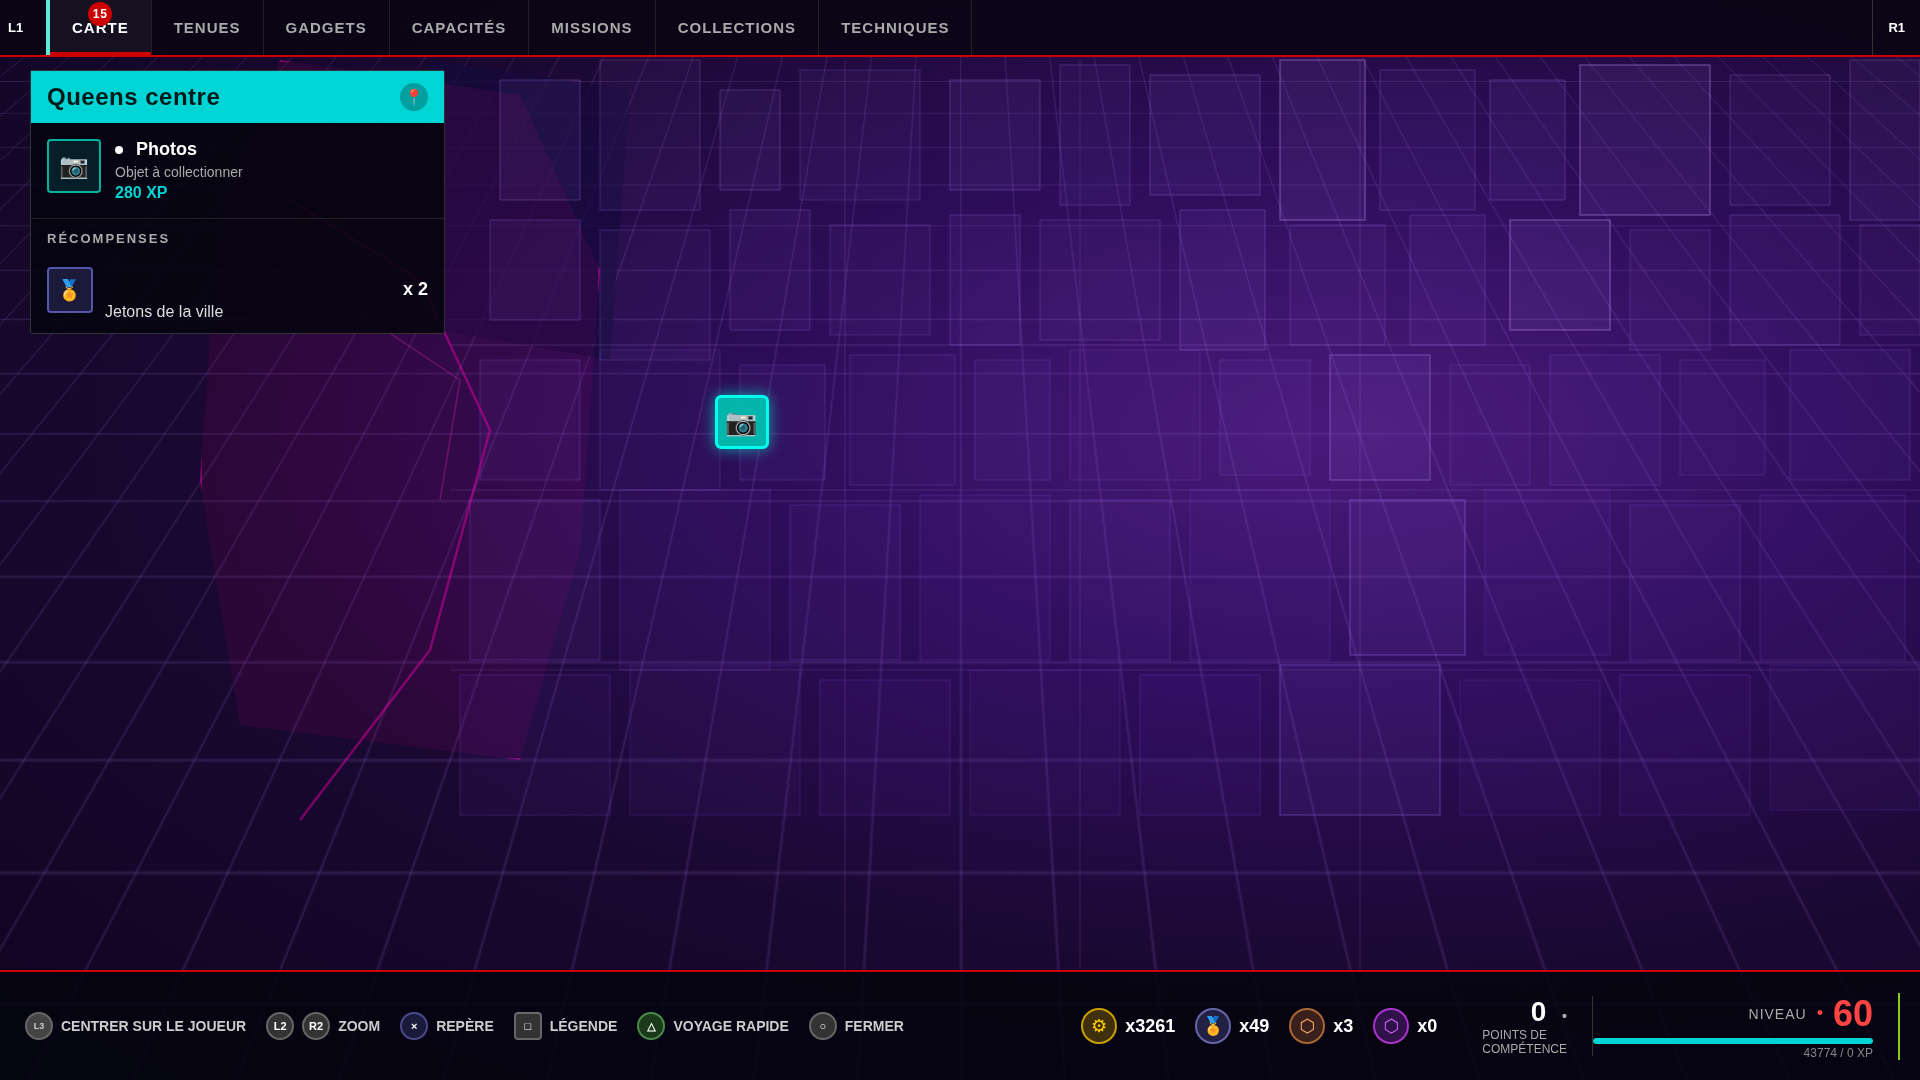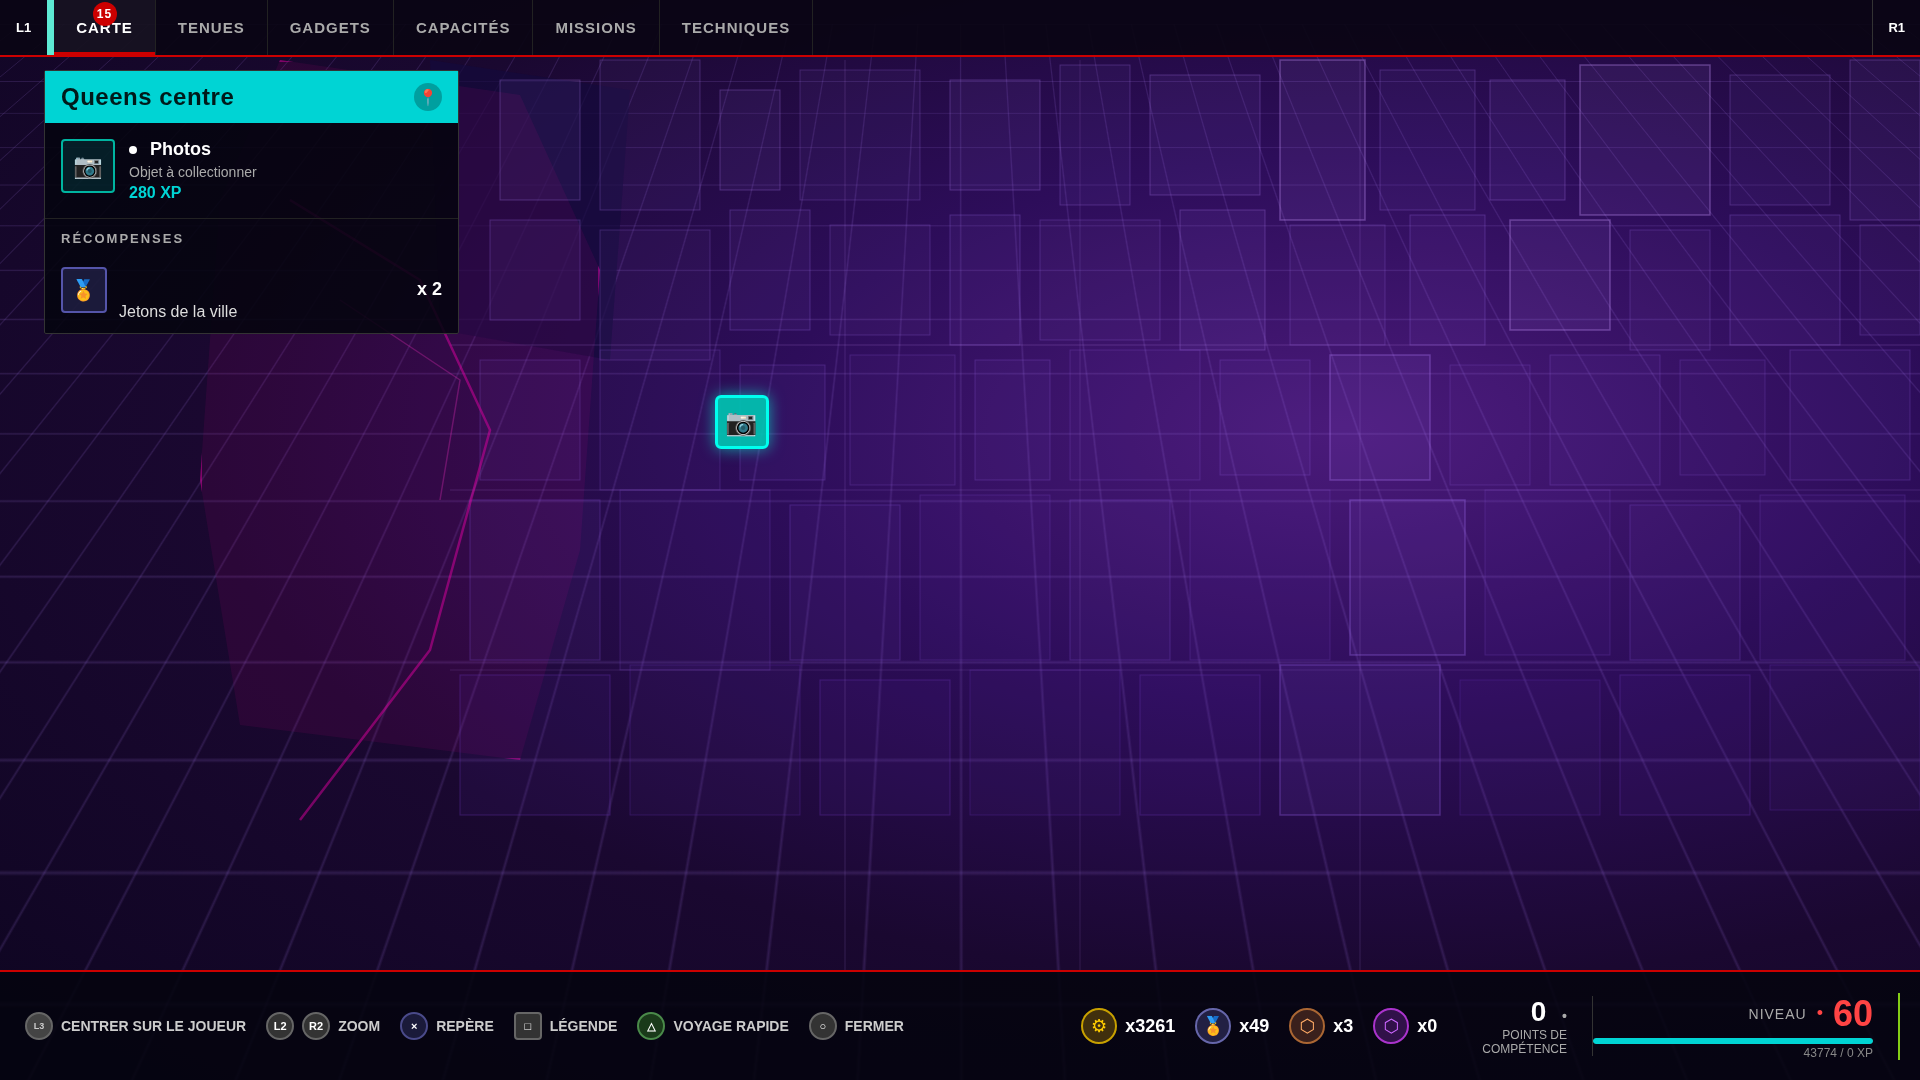--- a/index.html
+++ b/index.html
@@ -60,25 +60,25 @@
       background: rgba(10, 5, 20, 0.92);
       display: flex;
       align-items: stretch;
       border-bottom: 2px solid #cc0000;
       z-index: 100;
     }
 
     .nav-left-badge {
       display: flex;
       align-items: center;
-      padding: 0 16px;
+      padding: 0 8px;
       color: #fff;
       font-size: 13px;
       font-weight: bold;
-      border-right: 7px solid #5eead4;
+      border-right: 4px solid #5eead4;
       min-width: 50px;
     }
 
     .nav-tab {
       display: flex;
       align-items: center;
       padding: 0 22px;
       color: #aaa;
       font-size: 15px;
       font-weight: bold;
@@ -127,21 +127,21 @@
       font-size: 13px;
       font-weight: bold;
       margin-left: auto;
       border-left: 1px solid #333;
     }
 
     
     #info-panel {
       position: absolute;
       top: 70px;
-      left: 44px;
+      left: 30px;
       width: 415px;
       background: rgba(5, 5, 15, 0.88);
       border: 1px solid #333;
       z-index: 50;
       border-radius: 2px;
     }
 
     .panel-header {
       background: #00d4d4;
       padding: 12px 16px;
@@ -417,21 +417,21 @@
       display: flex;
       flex-direction: column;
       align-items: flex-end;
       padding: 0 25px;
       border-right: 1px solid #333;
     }
 
     .skill-title {
       font-size: 12px;
       color: #aaa;
-      text-align: right;
+      text-align: left;
     }
 
     .skill-value {
       font-size: 28px;
       font-weight: bold;
       color: #fff;
     }
 
     
     .currency-group {
@@ -593,20 +593,23 @@
 
 
   <div class="nav-tab">
     <span>CAPACITÉS</span>
   </div>
 
   <div class="nav-tab">
     <span>MISSIONS</span>
   </div>
 
+  <div class="nav-tab">
+    <span>COLLECTIONS</span>
+  </div>
 
   <div class="nav-tab">
     <span>TECHNIQUES</span>
   </div>
 
   <div class="nav-right-badge">
     <span>R1</span>
   </div>
 </div>
 

